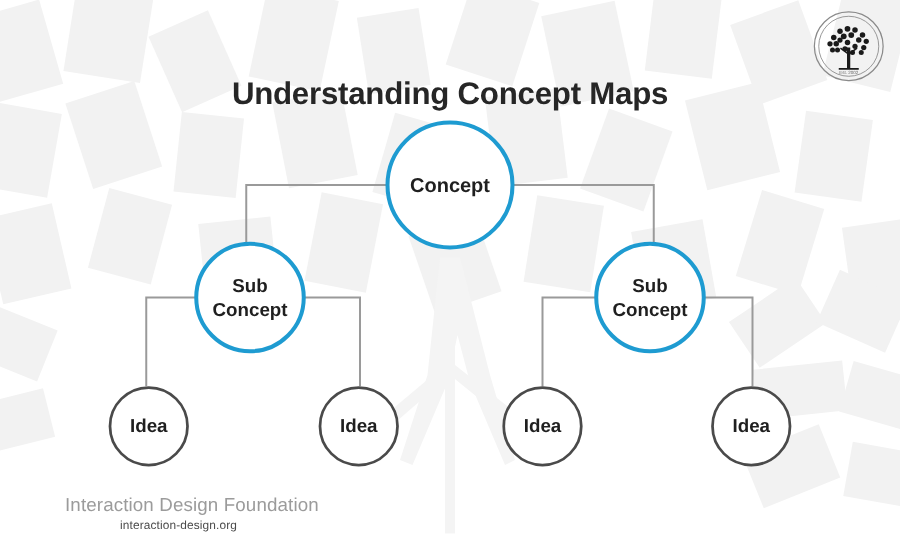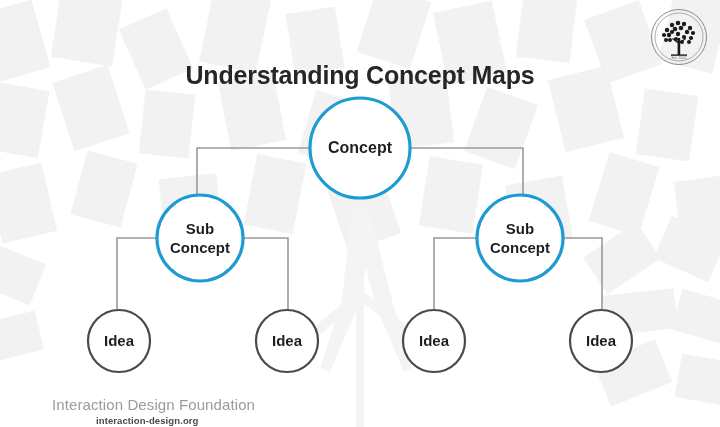--- a/index.html
+++ b/index.html
@@ -78,21 +78,21 @@
     line-height: 1.25;
   }
   #footer .org {
     font-size: 15px;
     color: #9b9b9b;
     font-family: "Liberation Sans", sans-serif;
     letter-spacing: 0.1px;
   }
   #footer .url {
     font-size: 9.5px;
-    font-weight: bold;
+    font-weight: normal;
     color: #4a4a4a;
     font-family: "Liberation Sans", sans-serif;
     letter-spacing: 0.1px;
     padding-left: 44px;
   }
 </style>
 </head>
 <body>
 
 <div id="slide">

